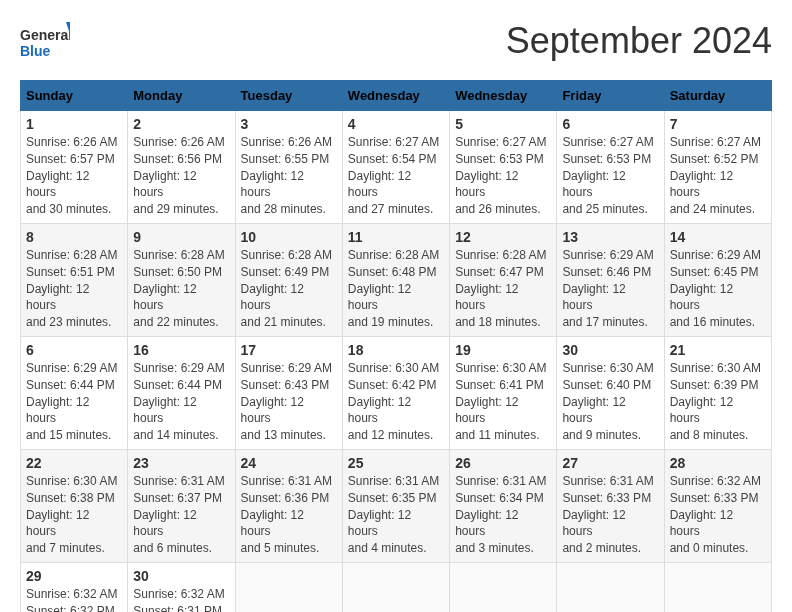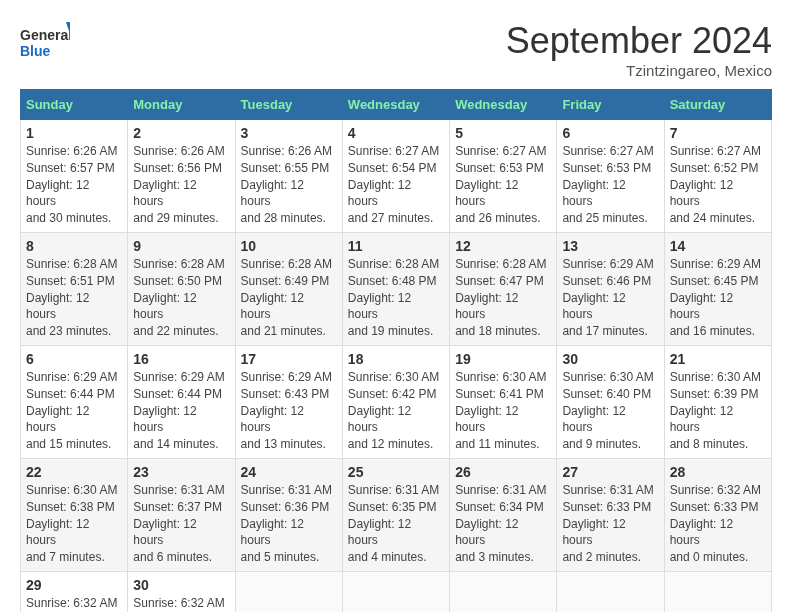--- a/index.html
+++ b/index.html
@@ -15,39 +15,39 @@
       justify-content: space-between;
       align-items: flex-start;
       margin-bottom: 10px;
     }
     .logo {
       display: flex;
       align-items: center;
       gap: 6px;
     }
     .title-area {
-      text-align: right;
+      text-align: left;
     }
     .month-title {
       font-size: 36px;
       font-weight: normal;
       color: #333;
     }
     .subtitle {
       font-size: 15px;
       color: #555;
     }
     table {
       width: 100%;
       border-collapse: collapse;
       font-size: 11px;
     }
     thead tr th {
       background-color: #2e6da4;
-      color: #86efac;
+      color: #000000;
       padding: 7px 5px;
       text-align: left;
       font-size: 13px;
       font-weight: bold;
       border: 1px solid #2e6da4;
     }
     tbody tr td {
       border: 1px solid #ddd;
       vertical-align: top;
       padding: 5px;
@@ -80,21 +80,20 @@
 <div class="header-area">
   <div class="logo">
   <svg width="50" height="50" viewBox="0 0 50 50" xmlns="http://www.w3.org/2000/svg">
     <text x="0" y="20" font-size="14" font-weight="bold" fill="#333" font-family="Arial">General</text>
     <text x="0" y="36" font-size="14" font-weight="bold" fill="#1a6bbf" font-family="Arial">Blue</text>
     <polygon points="46,2 54,2 50,14" fill="#1a6bbf"></polygon>
   </svg>
 </div>
   <div class="title-area">
     <div class="month-title">September 2024</div>
-    <div class="subtitle">Tzintzingareo, Mexico</div>
   </div>
 </div>
 
 <table>
   <thead>
     <tr>
     <th>Sunday</th>
         <th>Monday</th>
         <th>Tuesday</th>
         <th>Wednesday</th>

